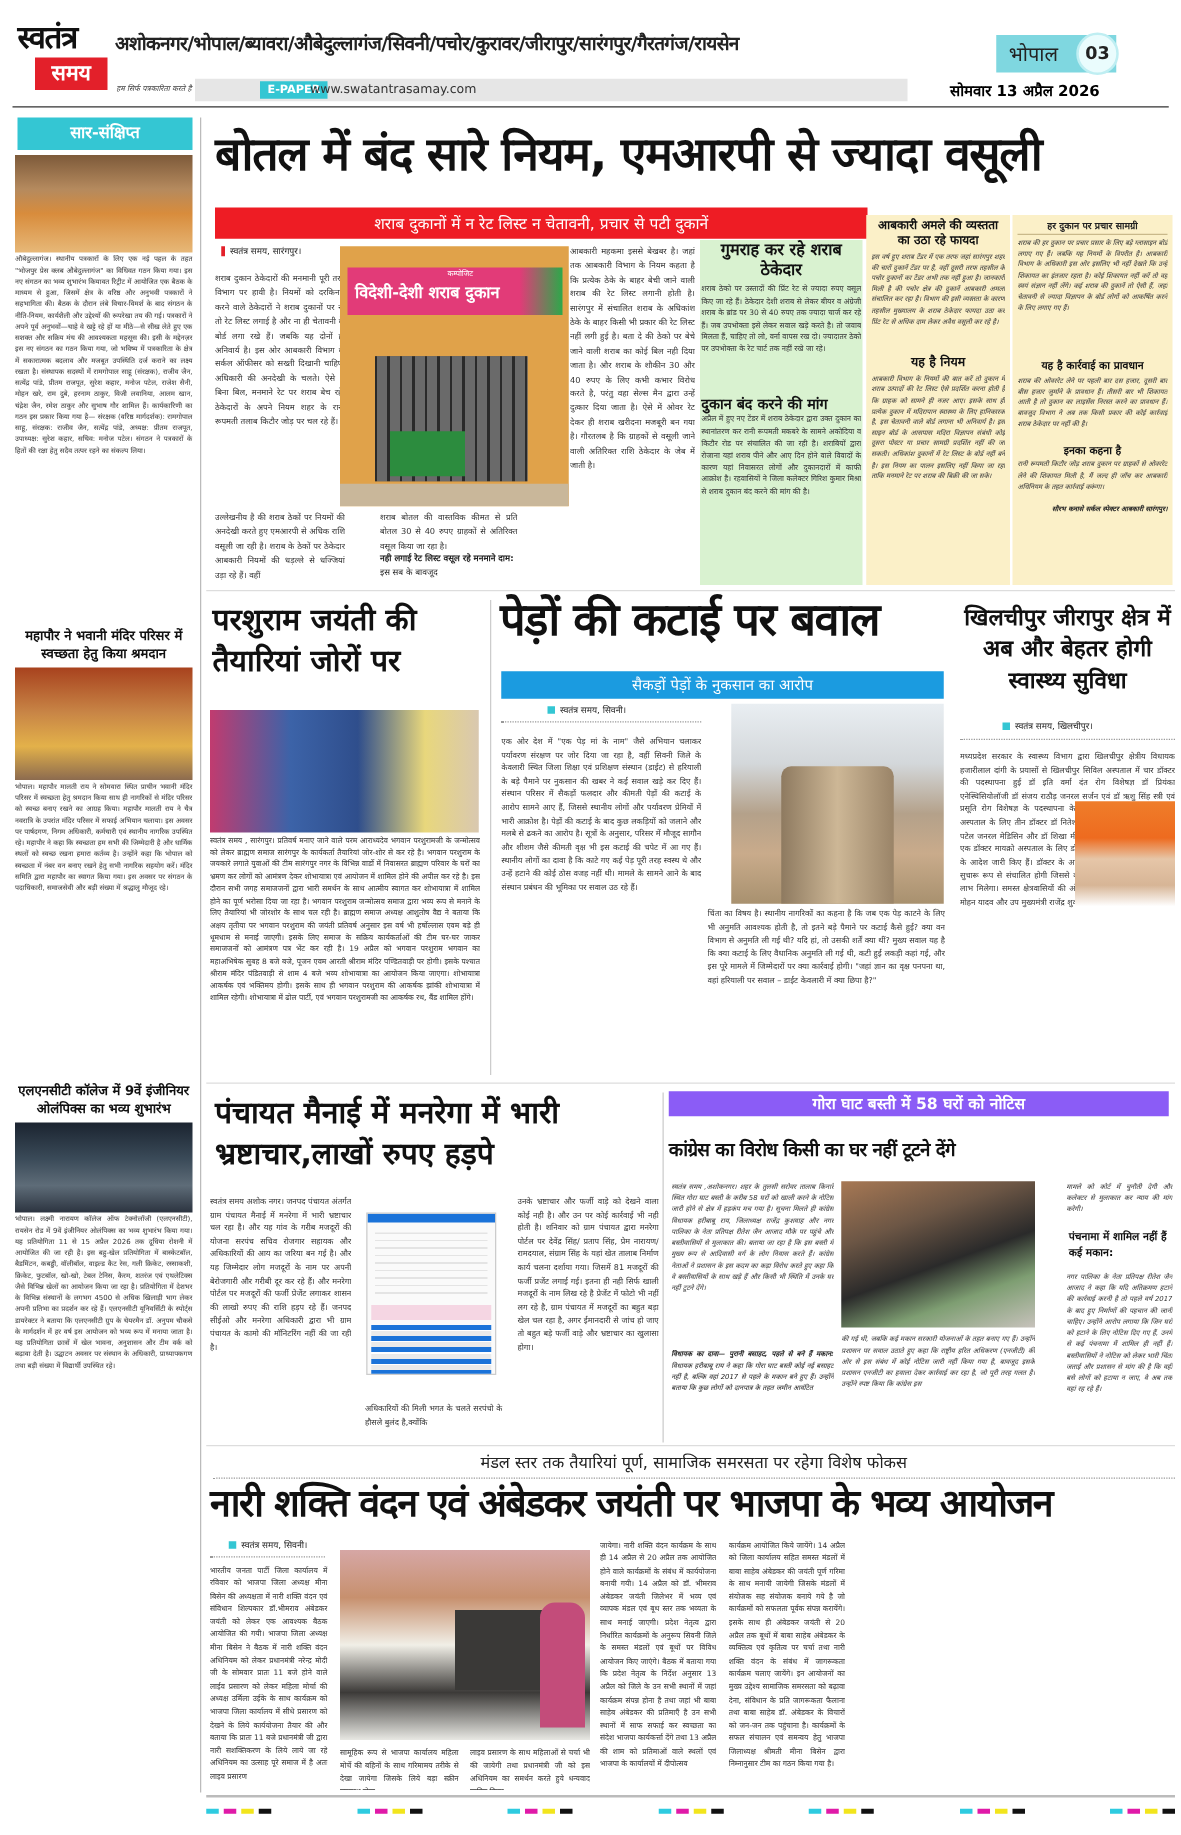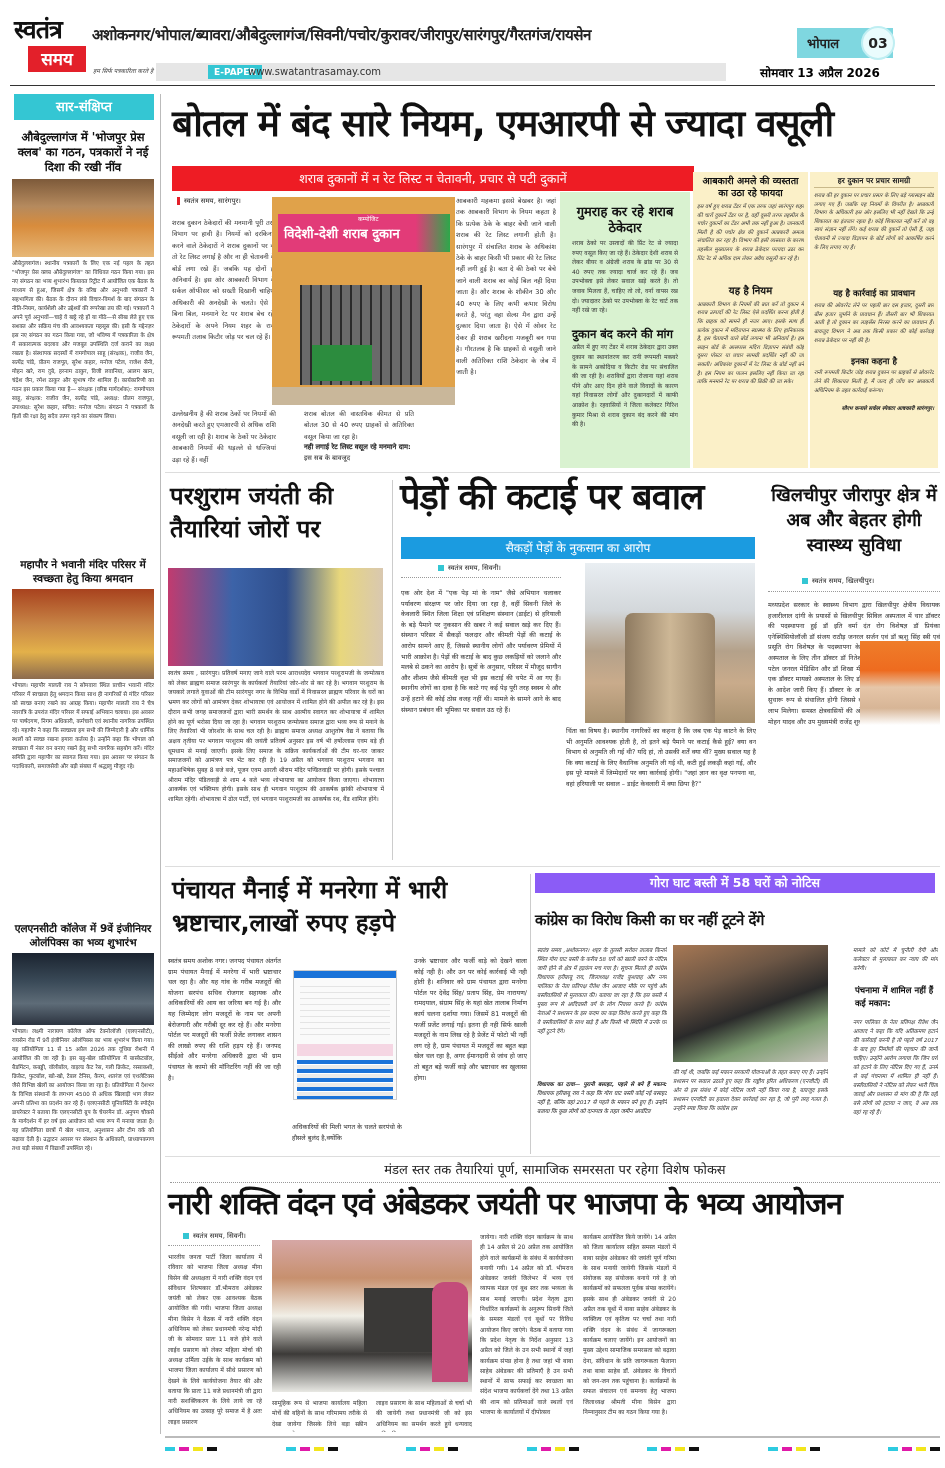--- a/index.html
+++ b/index.html
@@ -18,35 +18,34 @@
 </head>
 <body>
 
 <div class="abs" style="left:0;top:0;width:766px;height:90px;">
   <div class="abs" style="left:14px;top:14px;width:72px;height:64px;">
     <div style="font-family:'DejaVu Serif',serif;font-weight:bold;font-size:25px;color:#111;line-height:32px;letter-spacing:-1px;">स्वतंत्र</div>
     <div style="background:#e3202a;color:#fff;font-weight:bold;font-size:17px;text-align:center;width:58px;margin-left:14px;line-height:26px;">समय</div>
   </div>
   <div class="abs" style="left:92px;top:24px;width:695px;font-size:15.2px;font-weight:bold;color:#222;white-space:nowrap;letter-spacing:-0.5px;">अशोकनगर/भोपाल/ब्यावरा/औबेदुल्लागंज/सिवनी/पचोर/कुरावर/जीरापुर/सारंगपुर/गैरतगंज/रायसेन</div>
   <div class="abs" style="left:797px;top:28px;width:96px;height:30px;background:#7fd7e0;display:flex;align-items:center;">
-    <span style="font-size:13px;font-weight:bold;margin-left:10px;">भोपाल</span>
+    <span style="font-size:16px;font-weight:normal;margin-left:10px;">भोपाल</span>
   </div>
   <div class="abs" style="left:861px;top:26px;width:34px;height:34px;border-radius:50%;background:#eafcfd;border:2px solid #bfeef2;font-weight:bold;font-size:14px;display:flex;align-items:center;justify-content:center;">03</div>
   <div class="abs" style="left:93px;top:67px;font-size:6px;color:#444;font-style:italic;">हम सिर्फ पत्रकारिता करते है</div>
   <div class="abs" style="left:156px;top:63px;width:570px;height:18px;background:#e6e6e6;">
     <span class="abs" style="left:52px;top:2px;background:#34c6d3;color:#fff;font-size:9px;font-weight:bold;padding:2px 6px;">E-PAPER</span>
     <span class="abs" style="left:92px;top:3px;font-size:10px;color:#333;">www.swatantrasamay.com</span>
   </div>
   <div class="abs" style="left:760px;top:64px;font-size:12px;font-weight:bold;color:#000000;white-space:nowrap;">सोमवार 13 अप्रैल 2026</div>
   <div class="hline" style="left:10px;top:85px;width:925px;background:#333;"></div>
 </div>
 
 <div class="abs" style="left:12px;top:94px;width:142px;height:1340px;">
   <div style="background:#34c6d3;color:#fff;font-size:13px;font-weight:bold;text-align:center;line-height:26px;margin-left:2px;">सार-संक्षिप्त</div>
-  <div class="hl" style="font-size:11.5px;text-align:center;margin-top:10px;line-height:15px;">औबेदुल्लागंज में 'भोजपुर प्रेस क्लब' का गठन, पत्रकारों ने नई दिशा की रखी नींव</div>
   <div class="photo" style="margin-top:4px;height:78px;background:linear-gradient(180deg,#7d5a3a 0%,#b58a5e 35%,#d88c3c 60%,#e7b878 100%);"></div>
   <div class="body-text" style="height:290px;margin-top:2px;font-size:5.6px;line-height:9px;">औबेदुल्लागंज। स्थानीय पत्रकारों के लिए एक नई पहल के तहत "भोजपुर प्रेस क्लब औबेदुल्लागंज" का विधिवत गठन किया गया। इस नए संगठन का भव्य शुभारंभ कियावत रिट्रीट में आयोजित एक बैठक के माध्यम से हुआ, जिसमें क्षेत्र के वरिष्ठ और अनुभवी पत्रकारों ने सहभागिता की। बैठक के दौरान लंबे विचार-विमर्श के बाद संगठन के नीति-नियम, कार्यशैली और उद्देश्यों की रूपरेखा तय की गई। पत्रकारों ने अपने पूर्व अनुभवों—चाहे वे खट्टे रहे हों या मीठे—से सीख लेते हुए एक सशक्त और सक्रिय मंच की आवश्यकता महसूस की। इसी के मद्देनज़र इस नए संगठन का गठन किया गया, जो भविष्य में पत्रकारिता के क्षेत्र में सकारात्मक बदलाव और मजबूत उपस्थिति दर्ज कराने का लक्ष्य रखता है। संस्थापक सदस्यों में रामगोपाल साहू (संरक्षक), राजीव जैन, सत्येंद्र पांडे, प्रीतम राजपूत, सुरेश कहार, मनोज पटेल, राजेश सैनी, मोहन खरे, राम दुबे, हरनाम ठाकुर, विजी लवानिया, आलम खान, चंद्रेश जैन, रमेश ठाकुर और सुभाष गौर शामिल हैं। कार्यकारिणी का गठन इस प्रकार किया गया है— संरक्षक (वरिष्ठ मार्गदर्शक): रामगोपाल साहू, संरक्षक: राजीव जैन, सत्येंद्र पांडे, अध्यक्ष: प्रीतम राजपूत, उपाध्यक्ष: सुरेश कहार, सचिव: मनोज पटेल। संगठन ने पत्रकारों के हितों की रक्षा हेतु सदैव तत्पर रहने का संकल्प लिया।</div>
   <div class="hl" style="font-size:10.5px;text-align:center;margin-top:8px;line-height:14px;">महापौर ने भवानी मंदिर परिसर में स्वच्छता हेतु किया श्रमदान</div>
   <div class="photo" style="margin-top:4px;height:90px;background:linear-gradient(180deg,#a8421e 0%,#c88546 40%,#e3b14a 70%,#8c6b4f 100%);"></div>
   <div class="body-text" style="height:230px;margin-top:2px;font-size:5.6px;line-height:9px;">भोपाल। महापौर मालती राय ने सोमवारा स्थित प्राचीन भवानी मंदिर परिसर में स्वच्छता हेतु श्रमदान किया साथ ही नागरिकों से मंदिर परिसर को स्वच्छ बनाए रखने का आग्रह किया। महापौर मालती राय ने चैत्र नवरात्रि के उपरांत मंदिर परिसर में सफाई अभियान चलाया। इस अवसर पर पार्षदगण, निगम अधिकारी, कर्मचारी एवं स्थानीय नागरिक उपस्थित रहे। महापौर ने कहा कि स्वच्छता हम सभी की जिम्मेदारी है और धार्मिक स्थलों को स्वच्छ रखना हमारा कर्तव्य है। उन्होंने कहा कि भोपाल को स्वच्छता में नंबर वन बनाए रखने हेतु सभी नागरिक सहयोग करें। मंदिर समिति द्वारा महापौर का स्वागत किया गया। इस अवसर पर संगठन के पदाधिकारी, समाजसेवी और बड़ी संख्या में श्रद्धालु मौजूद रहे।</div>
   <div class="hl" style="font-size:10.5px;text-align:center;margin-top:10px;line-height:14px;">एलएनसीटी कॉलेज में 9वें इंजीनियर ओलंपिक्स का भव्य शुभारंभ</div>
   <div class="photo" style="margin-top:4px;height:72px;background:linear-gradient(180deg,#1b2430 0%,#3a4a58 40%,#5e6c78 70%,#2c3440 100%);"></div>
   <div class="body-text" style="height:370px;margin-top:2px;font-size:5.6px;line-height:9px;">भोपाल। लक्ष्मी नारायण कॉलेज ऑफ टेक्नोलॉजी (एलएनसीटी), रायसेन रोड में 9वें इंजीनियर ओलंपिक्स का भव्य शुभारंभ किया गया। यह प्रतियोगिता 11 से 15 अप्रैल 2026 तक दूधिया रोशनी में आयोजित की जा रही है। इस बहु-खेल प्रतियोगिता में बास्केटबॉल, बैडमिंटन, कबड्डी, वॉलीबॉल, वाइल्ड कैट रेस, गली क्रिकेट, रस्साकशी, क्रिकेट, फुटबॉल, खो-खो, टेबल टेनिस, कैरम, शतरंज एवं एथलेटिक्स जैसे विभिन्न खेलों का आयोजन किया जा रहा है। प्रतियोगिता में देशभर के विभिन्न संस्थानों के लगभग 4500 से अधिक खिलाड़ी भाग लेकर अपनी प्रतिभा का प्रदर्शन कर रहे हैं। एलएनसीटी यूनिवर्सिटी के स्पोर्ट्स डायरेक्टर ने बताया कि एलएनसीटी ग्रुप के चेयरमैन डॉ. अनुपम चौकसे के मार्गदर्शन में हर वर्ष इस आयोजन को भव्य रूप में मनाया जाता है। यह प्रतियोगिता छात्रों में खेल भावना, अनुशासन और टीम वर्क को बढ़ावा देती है। उद्घाटन अवसर पर संस्थान के अधिकारी, प्राध्यापकगण तथा बड़ी संख्या में विद्यार्थी उपस्थित रहे।</div>
 </div>
 <div class="vline" style="left:160px;top:94px;height:1340px;"></div>
@@ -68,21 +67,21 @@
   <div class="abs" style="left:0;top:190px;width:183px;height:18px;background:#c9b79a;"></div>
 </div>
 <div class="abs body-text" style="left:172px;top:409px;width:104px;height:58px;font-size:6.6px;line-height:11.4px;">उल्लेखनीय है की शराब ठेकों पर नियमों की अनदेखी करते हुए एमआरपी से अधिक राशि वसूली जा रही है। शराब के ठेकों पर ठेकेदार आबकारी नियमों की धड़ल्ले से धज्जियां उड़ा रहे हैं। वहीं</div>
 <div class="abs body-text" style="left:304px;top:409px;width:110px;height:36px;font-size:6.6px;line-height:11.4px;">शराब बोतल की वास्तविक कीमत से प्रति बोतल 30 से 40 रुपए ग्राहकों से अतिरिक्त वसूल किया जा रहा है।</div>
 <div class="abs" style="left:304px;top:442px;width:110px;font-size:6.8px;line-height:11.4px;">
   <b>नही लगाई रेट लिस्ट वसूल रहे मनमाने दाम:</b>
   <span>इस सब के बावजूद</span>
 </div>
 <div class="abs body-text" style="left:456px;top:196px;width:100px;height:272px;font-size:6.6px;line-height:11.4px;">आबकारी महकमा इससे बेखबर है। जहां तक आबकारी विभाग के नियम कहता है कि प्रत्येक ठेके के बाहर बेची जाने वाली शराब की रेट लिस्ट लगानी होती है। सारंगपुर में संचालित शराब के अधिकांश ठेके के बाहर किसी भी प्रकार की रेट लिस्ट नहीं लगी हुई है। बता दे की ठेको पर बेचे जाने वाली शराब का कोई बिल नही दिया जाता है। और शराब के शौकीन 30 और 40 रुपए के लिए कभी कभार विरोध करते है, परंतु वहा सेल्स मैन द्वारा उन्हें दुत्कार दिया जाता है। ऐसे में ओवर रेट देकर ही शराब खरीदना मजबूरी बन गया है। गौरतलब है कि ग्राहकों से वसूली जाने वाली अतिरिक्त राशि ठेकेदार के जेब में जाती है।</div>
 
-<div class="abs" style="left:560px;top:192px;width:130px;height:276px;background:#d9f2d0;padding:12px;">
+<div class="abs" style="left:560px;top:192px;width:130px;height:276px;background:#d9f2d0;padding:1px;">
   <div class="hl" style="font-size:13px;text-align:center;line-height:16px;">गुमराह कर रहे शराब ठेकेदार</div>
   <div class="body-text" style="height:88px;margin-top:2px;font-size:6px;line-height:9.6px;">शराब ठेको पर उस्तादों की प्रिंट रेट से ज्यादा रुपए वसूल किए जा रहे हैं। ठेकेदार देशी शराब से लेकर बीयर व अंग्रेजी शराब के ब्रांड पर 30 से 40 रुपए तक ज्यादा चार्ज कर रहे हैं। जब उपभोक्ता इसे लेकर सवाल खड़े करते है। तो जवाब मिलता हैं, चाहिए तो लो, वर्ना वापस रख दो। ज्यादातर ठेको पर उपभोक्ता के रेट चार्ट तक नहीं रखे जा रहे।</div>
   <div class="hl" style="font-size:11.5px;margin-top:2px;">दुकान बंद करने की मांग</div>
   <div class="body-text" style="height:112px;margin-top:2px;font-size:6px;line-height:9.6px;">अप्रैल में हुए नए टेंडर में शराब ठेकेदार द्वारा उक्त दुकान का स्थानांतरण कर रानी रूपमती मकबरे के सामने अकोदिया व किटौर रोड पर संचालित की जा रही है। शराबियों द्वारा रोजाना यहां शराब पीने और आए दिन होने वाले विवादों के कारण यहां निवासरत लोगों और दुकानदारों में काफी आक्रोश है। रहवासियों ने जिला कलेक्टर गिरिश कुमार मिश्रा से शराब दुकान बंद करने की मांग की है।</div>
 </div>
 
 <div class="abs" style="left:693px;top:172px;width:115px;height:296px;background:#fbf0c8;padding:3px 4px;">
   <div class="hl" style="font-size:9.5px;text-align:center;line-height:12px;">आबकारी अमले की व्यस्तता का उठा रहे फायदा</div>
   <div class="body-text ital" style="height:82px;margin-top:3px;font-size:5.4px;line-height:8.6px;">इस वर्ष हुए शराब टेंडर में एक तरफ जहां सारंगपुर शहर की चारों दुकानें टेंडर पर है, वहीं दूसरी तरफ तहसील के पचोर दुकानों का टेंडर अभी तक नहीं हुआ है। जानकारी मिली है की पचोर क्षेत्र की दुकानें आबकारी अमला संचालित कर रहा है। विभाग की इसी व्यस्तता के कारण तहसील मुख्यालय के शराब ठेकेदार फायदा उठा कर प्रिंट रेट से अधिक दाम लेकर अवैध वसूली कर रहे है।</div>
   <div class="hl" style="font-size:10px;text-align:center;margin-top:2px;">यह है नियम</div>

